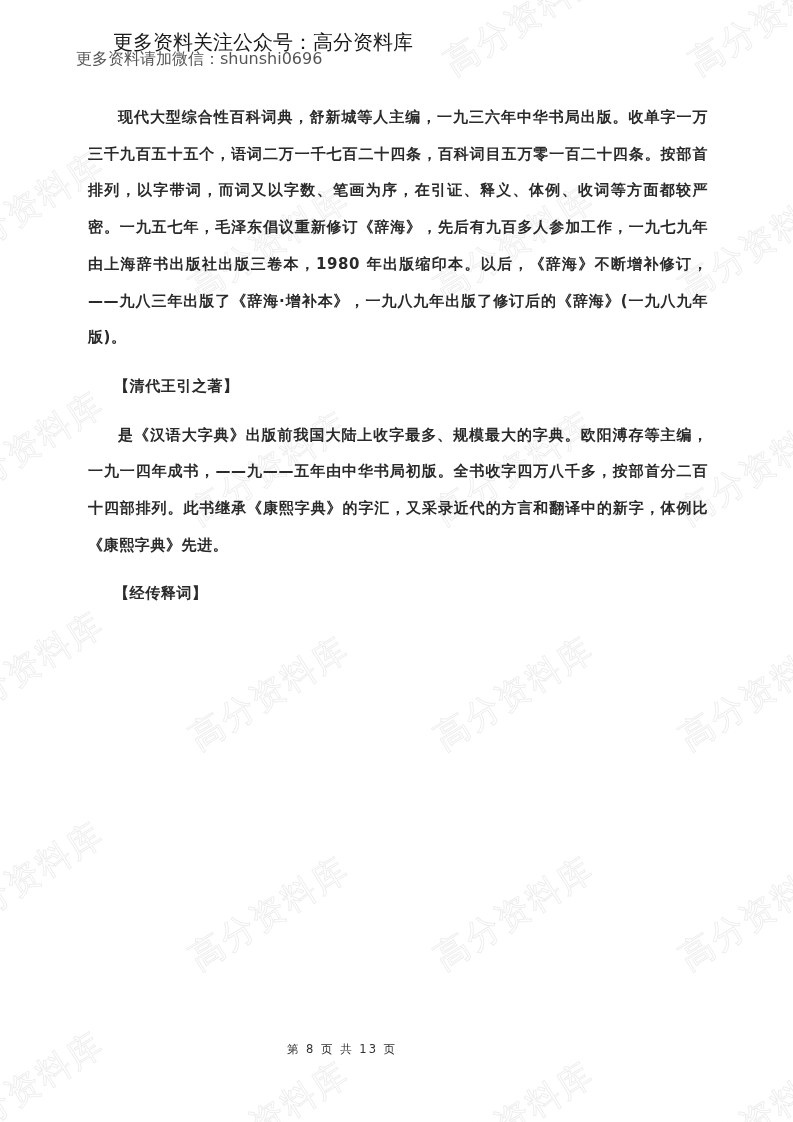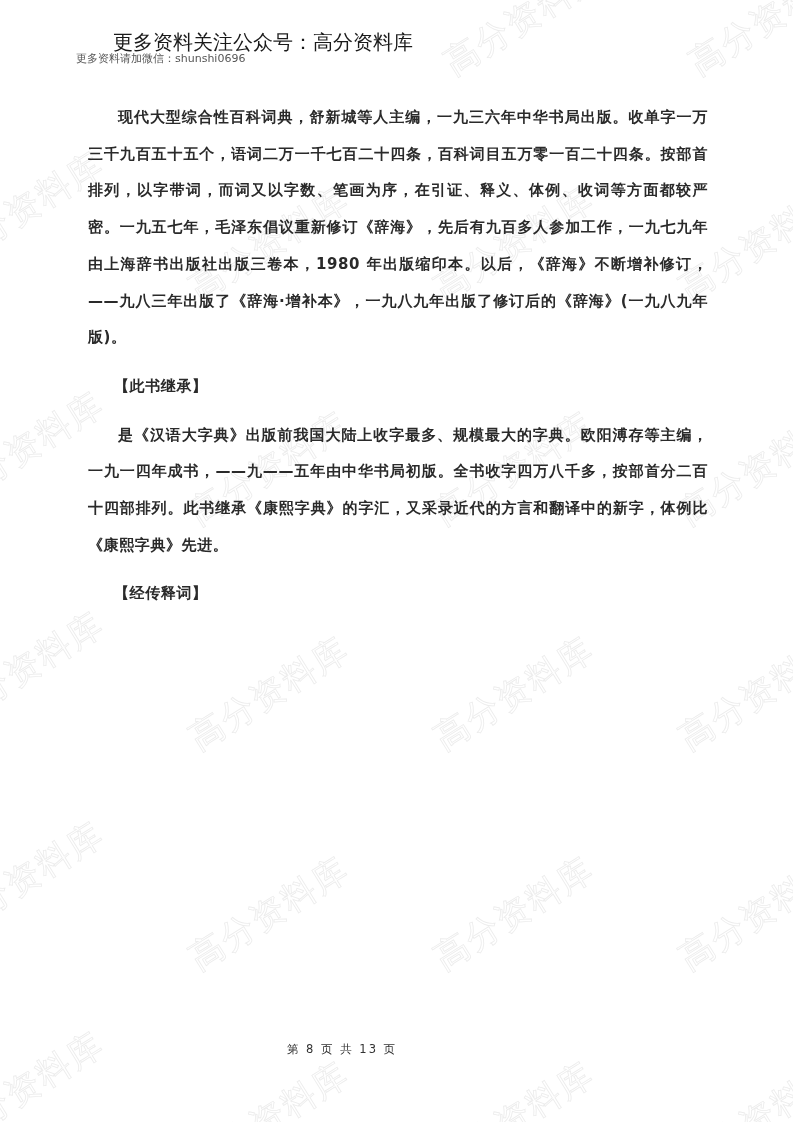--- a/index.html
+++ b/index.html
@@ -40,21 +40,21 @@
     font-size: 20px;
     line-height: 20px;
     color: #1a1a1a;
     z-index: 1;
     white-space: nowrap;
   }
   .header-sub {
     position: absolute;
     left: 76px;
     top: 52px;
-    font-size: 11px;
+    font-size: 16px;
     line-height: 14px;
     color: #555555;
     z-index: 1;
     white-space: nowrap;
   }
   .content {
     position: absolute;
     left: 76px;
     top: 87px;
     width: 644px;
@@ -121,18 +121,18 @@
   <span class="wm" style="left:205px; top:1140px;">高分资料库</span>
   <span class="wm" style="left:450px; top:1140px;">高分资料库</span>
   <span class="wm" style="left:695px; top:1140px;">高分资料库</span>
 </div>
 
 <div class="header-title">更多资料关注公众号：高分资料库</div>
 <div class="header-sub">更多资料请加微信：shunshi0696</div>
 
 <div class="content">
   <p class="para">现代大型综合性百科词典，舒新城等人主编，一九三六年中华书局出版。收单字一万三千九百五十五个，语词二万一千七百二十四条，百科词目五万零一百二十四条。按部首排列，以字带词，而词又以字数、笔画为序，在引证、释义、体例、收词等方面都较严密。一九五七年，毛泽东倡议重新修订《辞海》，先后有九百多人参加工作，一九七九年由上海辞书出版社出版三卷本，1980 年出版缩印本。以后，《辞海》不断增补修订，——九八三年出版了《辞海·增补本》，一九八九年出版了修订后的《辞海》(一九八九年版)。</p>
-  <p class="para heading">【此书继承】</p>
+  <p class="para heading">【清代王引之著】</p>
   <p class="para">是《汉语大字典》出版前我国大陆上收字最多、规模最大的字典。欧阳溥存等主编，一九一四年成书，——九——五年由中华书局初版。全书收字四万八千多，按部首分二百十四部排列。此书继承《康熙字典》的字汇，又采录近代的方言和翻译中的新字，体例比《康熙字典》先进。</p>
   <p class="para heading">【经传释词】</p>
 </div>
 
 <div class="footer">第 8 页 共 13 页</div>
 
 </body></html>

